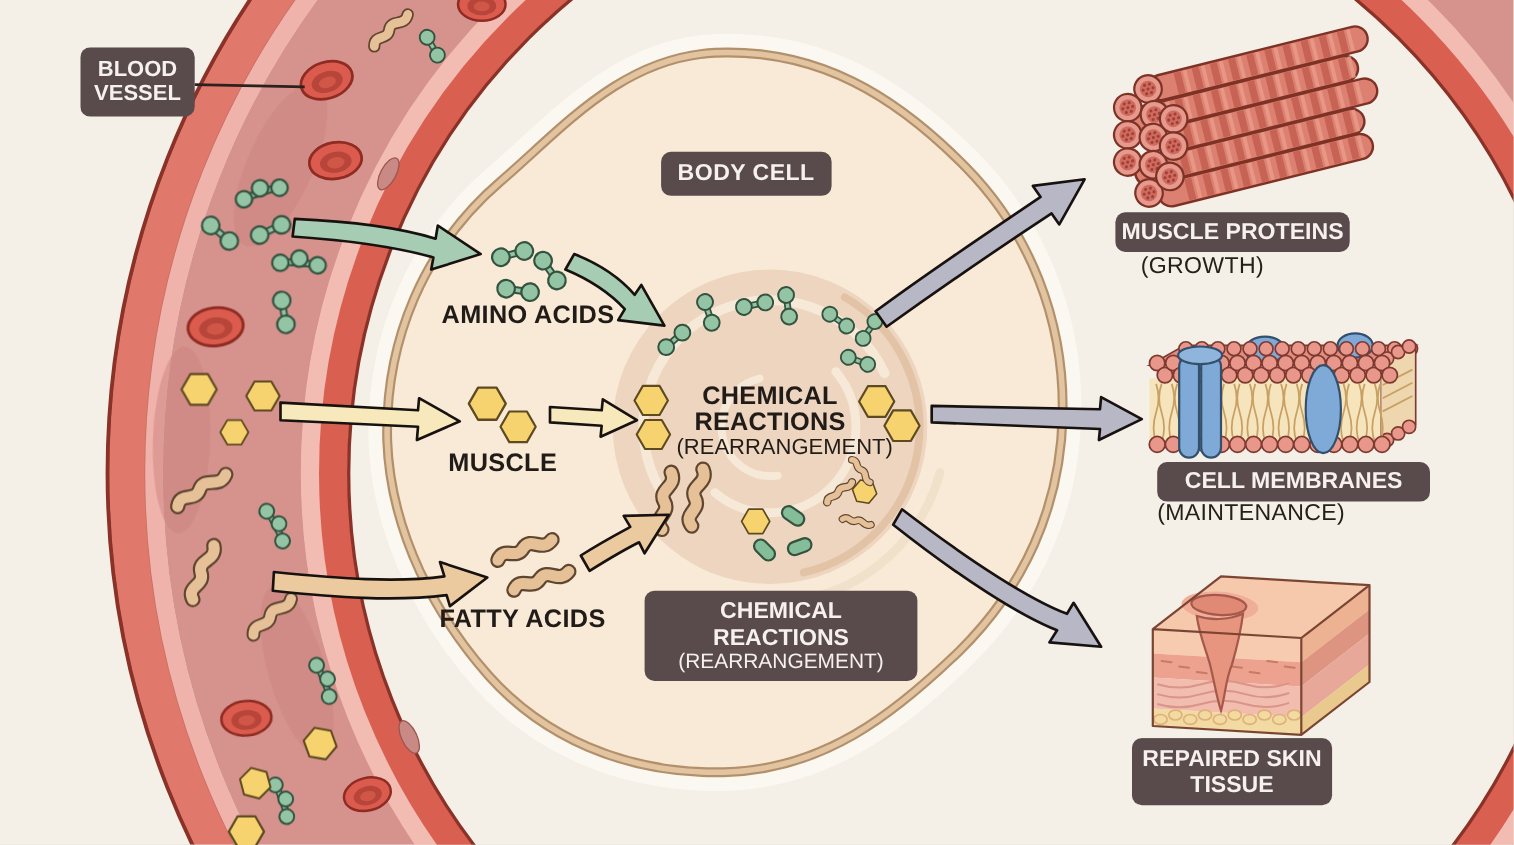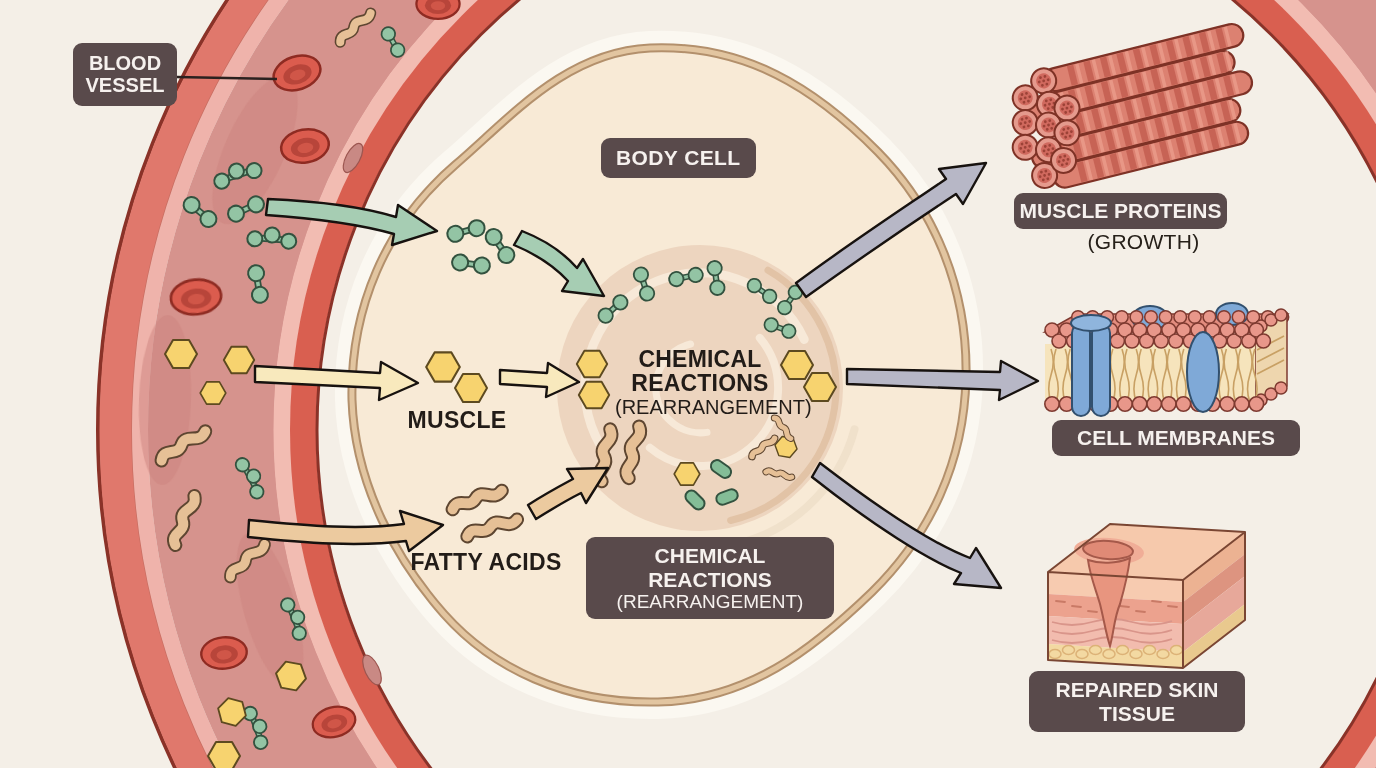--- a/index.html
+++ b/index.html
@@ -16,36 +16,36 @@
   .cp{fill:#84bd97;stroke:#33523f;stroke-width:2}
   .r1{fill:#db5c4e;stroke:#8e2b22;stroke-width:2.5}
   .r2{fill:#b8453a}.r3{fill:#d05648}
   .arrow{stroke:#17120f;stroke-width:2.4;stroke-linejoin:round}
   .ag{fill:#a6cdb3}.ay{fill:#f8e9bd}.at{fill:#ecca9f}.agr{fill:#b7b7c6}
   
   .badge{position:absolute;background:#594a4b;color:#f6f1ee;font-weight:bold;
          border-radius:9px;text-align:center;line-height:1.12;box-sizing:border-box;}
   .black-label{position:absolute;font-weight:bold;font-size:23px;color:#221c18;
          white-space:nowrap;transform:translateX(-50%);letter-spacing:.3px;}
-  .sub-label{position:absolute;text-align:center;font-size:21px;color:#262019;letter-spacing:.3px;}
+  .sub-label{position:absolute;font-size:21px;color:#262019;letter-spacing:.3px;}
   #badge-blood-vessel{left:73px;top:43px;width:104px;font-size:20px;padding:9px 8px;text-align:center;}
   #badge-body-cell{left:601px;top:138px;font-size:21px;padding:8px 15px;letter-spacing:.4px;}
   #label-amino{left:480px;top:273px;}
   #label-sugars{left:457px;top:407px;}
-  #label-fatty{left:486px;top:549px;}
+  #label-fatty{left:475px;top:549px;}
   #center-text{position:absolute;left:615px;top:347px;width:170px;text-align:center;color:#221c18;}
   #center-text .t{font-weight:bold;font-size:23px;line-height:1.05;letter-spacing:.2px;}
   #center-text .s{font-size:20px;margin-top:1px;white-space:nowrap;}
   #badge-reactions{left:586px;top:537px;width:248px;font-size:21px;padding:7px 6px;}
   #badge-reactions .s{font-weight:normal;font-size:19px;}
   #badge-muscle{left:1014px;top:193px;width:213px;font-size:21px;padding:6px 4px;}
   #sub-muscle{left:1037px;top:230px;width:213px;}
   #badge-membranes{left:1052px;top:420px;width:248px;font-size:21px;padding:6px 4px;}
   #sub-membranes{left:1052px;top:455px;width:216px;}
-  #badge-skin{left:1029px;top:671px;width:216px;font-size:21px;padding:7px 0;}
+  #badge-skin{left:1029px;top:671px;width:182px;font-size:21px;padding:7px 0;}
 </style>
 </head>
 <body>
 
 <div class="stage">
 
 <svg width="1376" height="768" viewBox="0 0 1376 768">
   <defs>
     <g id="am2">
           <line class="mb" x1="-8" y1="0" x2="8" y2="0"></line>
@@ -541,32 +541,34 @@
     <ellipse cx="1109" cy="551" rx="35" ry="13" fill="#f0ad97" transform="rotate(4 1109 551)"></ellipse>
     <path d="M1088,560 C1090,576 1096,590 1100,604 C1104,620 1106,634 1110,646 C1114,632 1114,618 1120,604 C1124,590 1128,574 1130,558 C1116,564 1100,564 1088,560 Z" fill="#e8957f" stroke="#a5594a" stroke-width="2"></path>
     <ellipse cx="1108" cy="550" rx="25" ry="9" fill="#e08a76" stroke="#a5594a" stroke-width="2" transform="rotate(4 1108 550)"></ellipse>
     <path d="M1048,572 L1110,524 L1245,532 L1245,620 L1183,668 L1048,660 Z M1183,580 L1245,532 M1183,580 L1183,668 M1048,572 L1183,580" fill="none" stroke="#7a4633" stroke-width="2" stroke-linejoin="round"></path>
   </g>
 </svg>
 
   <div class="badge" id="badge-blood-vessel">BLOOD VESSEL</div>
   <div class="badge" id="badge-body-cell">BODY CELL</div>
 
+  <div class="black-label" id="label-amino">AMINO ACIDS</div>
   <div class="black-label" id="label-sugars">MUSCLE</div>
   <div class="black-label" id="label-fatty">FATTY ACIDS</div>
 
   <div id="center-text">
     <div class="t">CHEMICAL REACTIONS</div>
     <div class="s">(REARRANGEMENT)</div>
   </div>
 
   <div class="badge" id="badge-reactions">
     <div>CHEMICAL REACTIONS</div>
     <div class="s">(REARRANGEMENT)</div>
   </div>
 
   <div class="badge" id="badge-muscle">MUSCLE PROTEINS</div>
   <div class="sub-label" id="sub-muscle">(GROWTH)</div>
 
   <div class="badge" id="badge-membranes">CELL MEMBRANES</div>
+  <div class="sub-label" id="sub-membranes">(MAINTENANCE)</div>
 
   <div class="badge" id="badge-skin">REPAIRED SKIN TISSUE</div>
 </div>
 
 </body></html>

